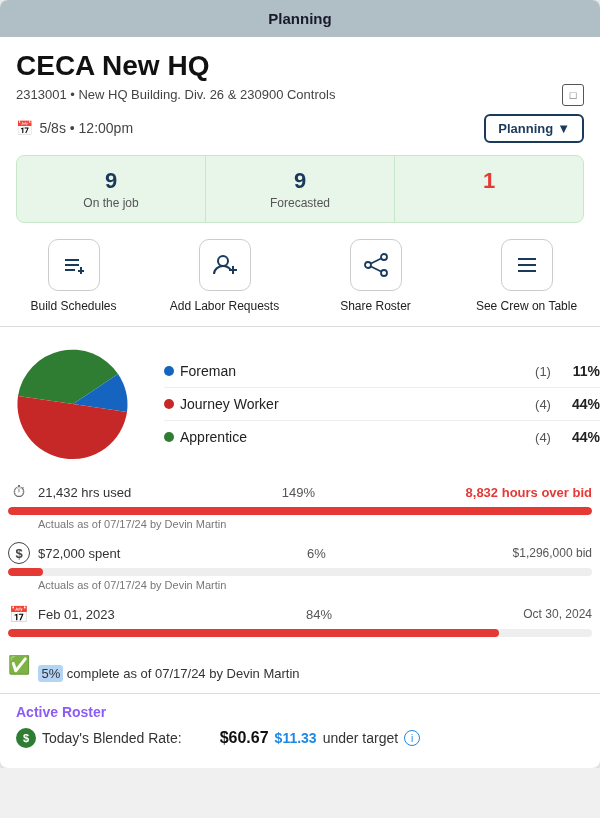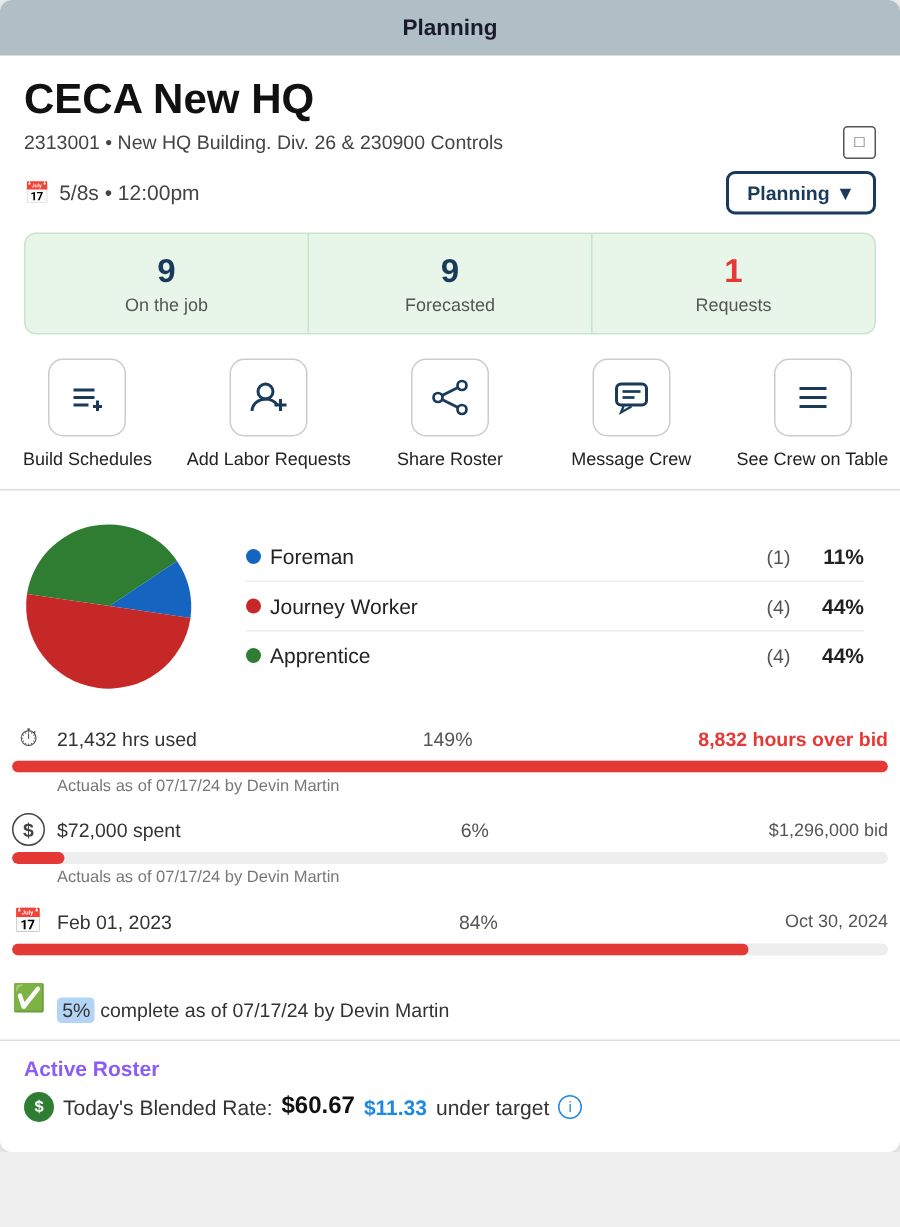--- a/index.html
+++ b/index.html
@@ -142,21 +142,21 @@
       line-height: 1.3;
     }
     .divider {
       height: 1px;
       background: #ddd;
       margin: 0 0 12px 0;
     }
     .chart-section {
       display: flex;
       gap: 16px;
-      padding: 0 24px 12px 8px;
+      padding: 0 0 12px 8px;
       align-items: center;
     }
     .pie-container {
       width: 140px;
       height: 130px;
       flex-shrink: 0;
     }
     .legend-table {
       flex: 1;
     }
@@ -281,20 +281,21 @@
       justify-content: center;
       color: #fff;
       font-size: 11px;
       font-weight: 700;
       flex-shrink: 0;
     }
     .rate-value {
       font-size: 16px;
       font-weight: 700;
       color: #111;
+      margin-left: 32px;
     }
     .rate-target {
       color: #1e88e5;
       font-weight: 600;
     }
     .info-icon {
       width: 16px;
       height: 16px;
       border: 1.5px solid #1e88e5;
       border-radius: 50%;
@@ -344,21 +345,20 @@
       <div class="stat-item">
         <div class="stat-num">9</div>
         <div class="stat-label">On the job</div>
       </div>
       <div class="stat-item">
         <div class="stat-num">9</div>
         <div class="stat-label">Forecasted</div>
       </div>
       <div class="stat-item">
         <div class="stat-num red">1</div>
-        <div class="stat-label">Requests</div>
       </div>
     </div>
   </div>
 
   <div class="actions-row">
     <div class="action-item">
       <div class="action-icon-box">
         <svg width="26" height="26" viewBox="0 0 26 26" fill="none">
           <line x1="4" y1="8" x2="18" y2="8" stroke="#1a3a5c" stroke-width="2"></line>
           <line x1="4" y1="13" x2="18" y2="13" stroke="#1a3a5c" stroke-width="2"></line>
@@ -388,31 +388,20 @@
           <circle cx="21" cy="21" r="3" stroke="#1a3a5c" stroke-width="1.8"></circle>
           <line x1="8" y1="11.5" x2="18" y2="6.5" stroke="#1a3a5c" stroke-width="1.8"></line>
           <line x1="8" y1="14.5" x2="18" y2="19.5" stroke="#1a3a5c" stroke-width="1.8"></line>
         </svg>
       </div>
       <div class="action-label">Share Roster</div>
     </div>
     <div class="action-item">
       <div class="action-icon-box">
         <svg width="26" height="26" viewBox="0 0 26 26" fill="none">
-          <rect x="3" y="4" width="20" height="14" rx="3" stroke="#1a3a5c" stroke-width="2"></rect>
-          <line x1="7" y1="9" x2="19" y2="9" stroke="#1a3a5c" stroke-width="1.8"></line>
-          <line x1="7" y1="13" x2="15" y2="13" stroke="#1a3a5c" stroke-width="1.8"></line>
-          <path d="M8 18 L6 23 L13 19" stroke="#1a3a5c" stroke-width="1.5" fill="none"></path>
-        </svg>
-      </div>
-      <div class="action-label">Message Crew</div>
-    </div>
-    <div class="action-item">
-      <div class="action-icon-box">
-        <svg width="26" height="26" viewBox="0 0 26 26" fill="none">
           <line x1="4" y1="7" x2="22" y2="7" stroke="#1a3a5c" stroke-width="2"></line>
           <line x1="4" y1="13" x2="22" y2="13" stroke="#1a3a5c" stroke-width="2"></line>
           <line x1="4" y1="19" x2="22" y2="19" stroke="#1a3a5c" stroke-width="2"></line>
         </svg>
       </div>
       <div class="action-label">See Crew on Table</div>
     </div>
   </div>
 
   <div class="divider"></div>

